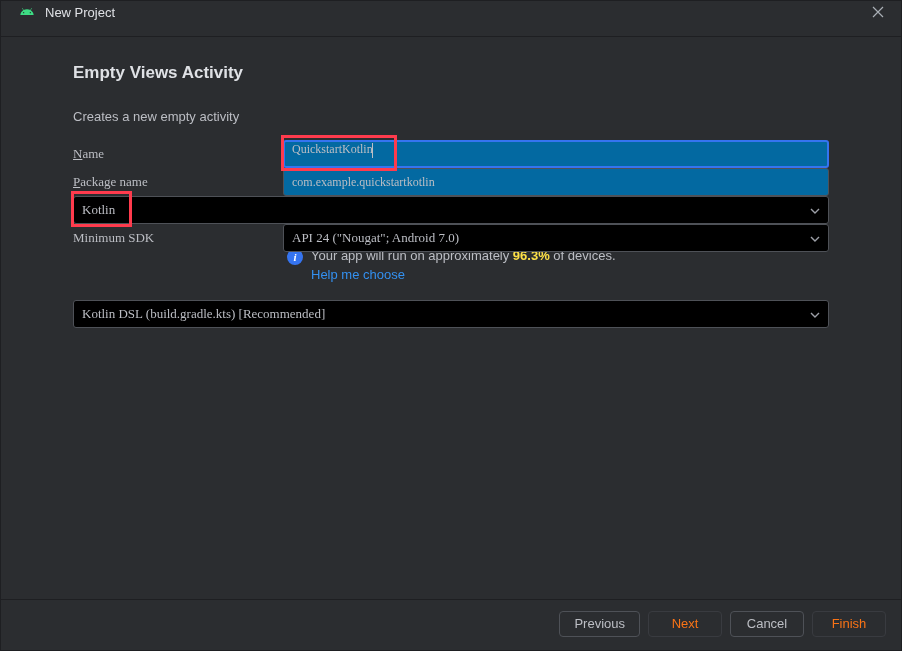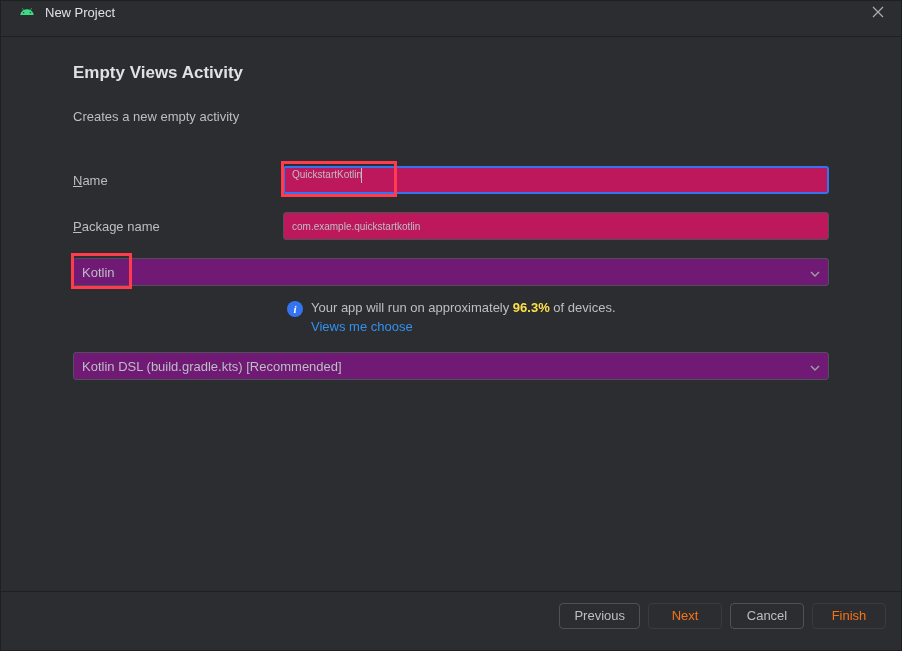--- a/index.html
+++ b/index.html
@@ -17,34 +17,34 @@
     align-items: center;
     padding: 0 12px 13px 18px;
     border-bottom: 1px solid #1e1f22;
   }
   .title-icon { width: 16px; height: 16px; margin-right: 10px; }
   .title-text { color: #dfe1e5; flex: 1; }
   .close-x { color: #a9afb5; cursor: pointer; padding: 4px; }
   .close-x svg { display:block; }
   .content { padding: 26px 72px 0 72px; }
   .heading { color: #dfe1e5; font-size: 17px; font-weight: 600; margin-bottom: 26px; }
-  .subheading { color: #bcbec4; font-size: 13px; margin-bottom: 42px; }
-  .row { display: flex; align-items: center; margin-bottom: 18px; min-height: 28px; }
+  .subheading { color: #bcbec4; font-size: 13px; margin-bottom: 16px; }
+  .row { display: flex; align-items: center; min-height: 28px; font-family: Liberation Serif, serif; }
   .label-col { width: 210px; color: #bcbec4; display:flex; align-items:center; gap:6px;}
   .field-col { flex: 1; position: relative; }
   .mnemonic { text-decoration: underline; }
   .text-input {
-    width: 100%; height: 28px; background: #be185d;
+    width: 100%; height: 28px; background: #0369a1;
     border: 1px solid #4e5157; color: #bcbec4;
-    padding: 0 8px; font-size: 10px; font-family: inherit; outline: none;
+    padding: 0 8px; font-size: 12px; font-family: inherit; outline: none;
     border-radius: 3px;
   }
   .text-input.focused { border: 2px solid #3574f0; padding: 0 7px; }
   .select {
-    width: 100%; height: 28px; background: #701a75;
+    width: 100%; height: 28px; background: #000000;
     border: 1px solid #4e5157; color: #bcbec4;
     padding: 0 8px; font-size: 13px; border-radius: 3px;
     display: flex; align-items: center; justify-content: space-between;
     cursor: pointer;
   }
   .chevron { color: #9da0a8; }
   .folder-icon {
     position: absolute; right: 8px; top: 50%; transform: translateY(-50%);
     color: #9da0a8; pointer-events: none;
   }
@@ -65,21 +65,21 @@
   }
   .info-text { color:#bcbec4; }
   .info-text .pct { font-weight:700; color:#fde047; }
   .help-link { color:#3390f0; cursor:pointer; display:block; margin-top:4px; }
   .q-icon {
     width:14px; height:14px; border:1px solid #6f737a; border-radius:50%;
     display:inline-flex; align-items:center; justify-content:center;
     font-size:10px; color:#6f737a;
   }
   .footer {
-    position:absolute; bottom:12px; left:0; right:0; height:48px;
+    position:absolute; bottom:4px; left:0; right:0; height:48px;
     border-top:1px solid #1e1f22; display:flex; align-items:center;
     justify-content:flex-end; padding:0 16px; gap:8px;
   }
   .btn {
     height:26px; min-width:74px; padding:0 14px; background:#2b2d30;
     border:1px solid #4e5157; color:#bcbec4; border-radius:4px;
     font-size:13px; cursor:pointer;
   }
   .btn:disabled { color:#f97316; border-color:#393b40; cursor:default; }
   .caret {
@@ -133,28 +133,39 @@
       <div class="highlight-red hl2"></div>
       <div class="select">
         <span>Kotlin</span>
         <span class="chevron"><svg width="10" height="6" viewBox="0 0 10 6">
               <path fill="none" stroke="#9da0a8" stroke-width="1.4" d="M1 1 L5 5 L9 1"></path>
             </svg></span>
       </div>
     </div>
   </div>
 
+  <div class="row">
+    <div class="label-col">Minimum SDK</div>
+    <div class="field-col">
+      <div class="select">
+        <span>API 24 ("Nougat"; Android 7.0)</span>
+        <span class="chevron"><svg width="10" height="6" viewBox="0 0 10 6">
+              <path fill="none" stroke="#9da0a8" stroke-width="1.4" d="M1 1 L5 5 L9 1"></path>
+            </svg></span>
+      </div>
+    </div>
+  </div>
 
   <div class="info-row">
     <div class="info-spacer"></div>
     <div class="info-body">
       <div class="info-icon">i</div>
       <div class="info-text">
         <span>Your app will run on approximately </span><span class="pct">96.3%</span><span> of devices.</span>
-        <span class="help-link">Views me choose</span>
+        <span class="help-link">Help me choose</span>
       </div>
     </div>
   </div>
 
   <div class="row">
     <div class="field-col">
       <div class="select">
         <span>Kotlin DSL (build.gradle.kts) [Recommended]</span>
         <span class="chevron"><svg width="10" height="6" viewBox="0 0 10 6">
               <path fill="none" stroke="#9da0a8" stroke-width="1.4" d="M1 1 L5 5 L9 1"></path>

